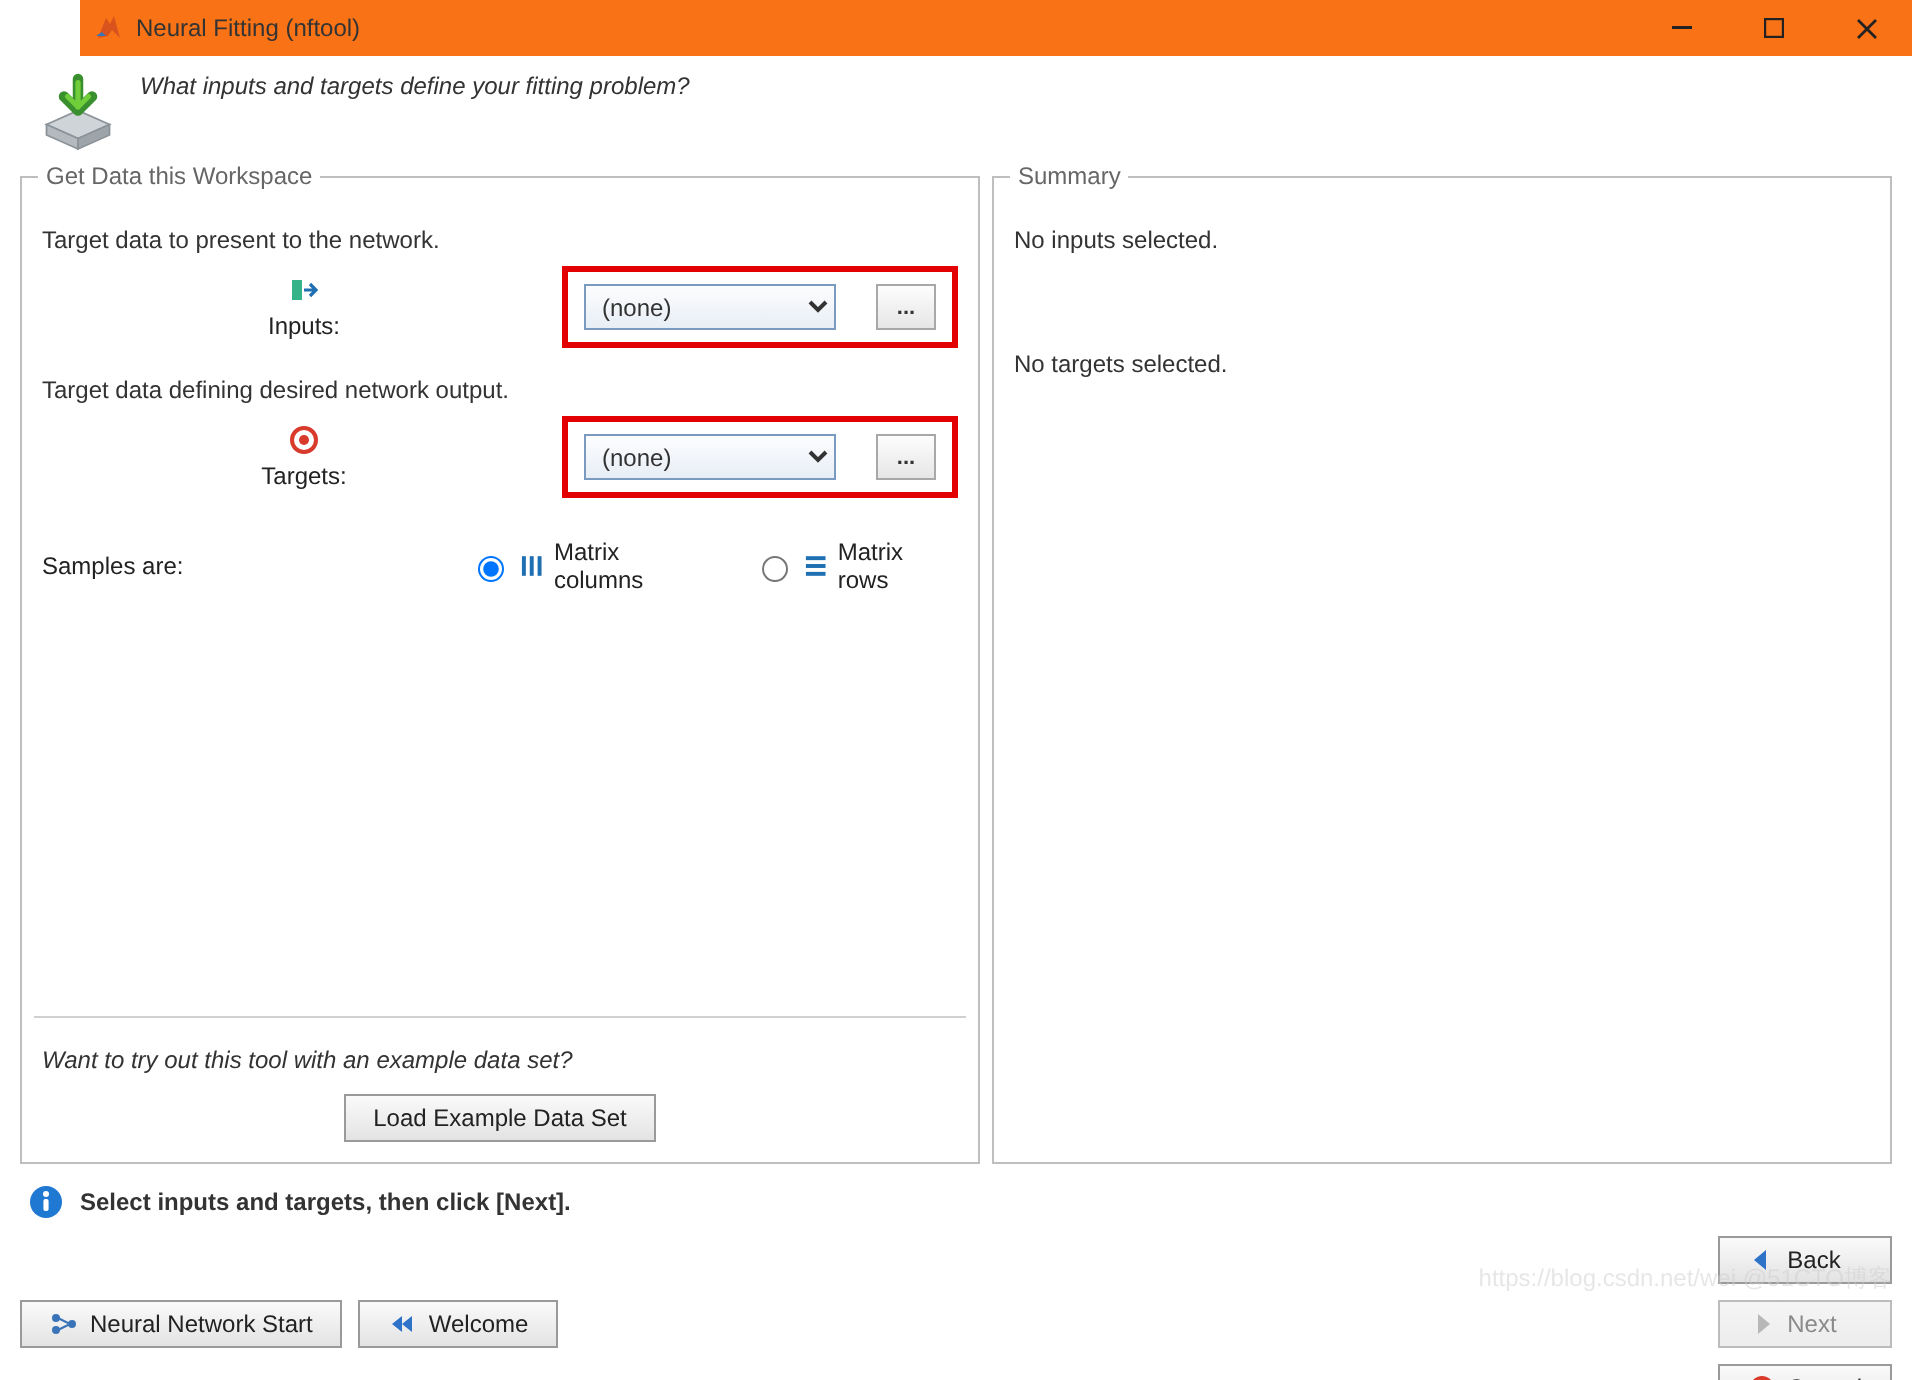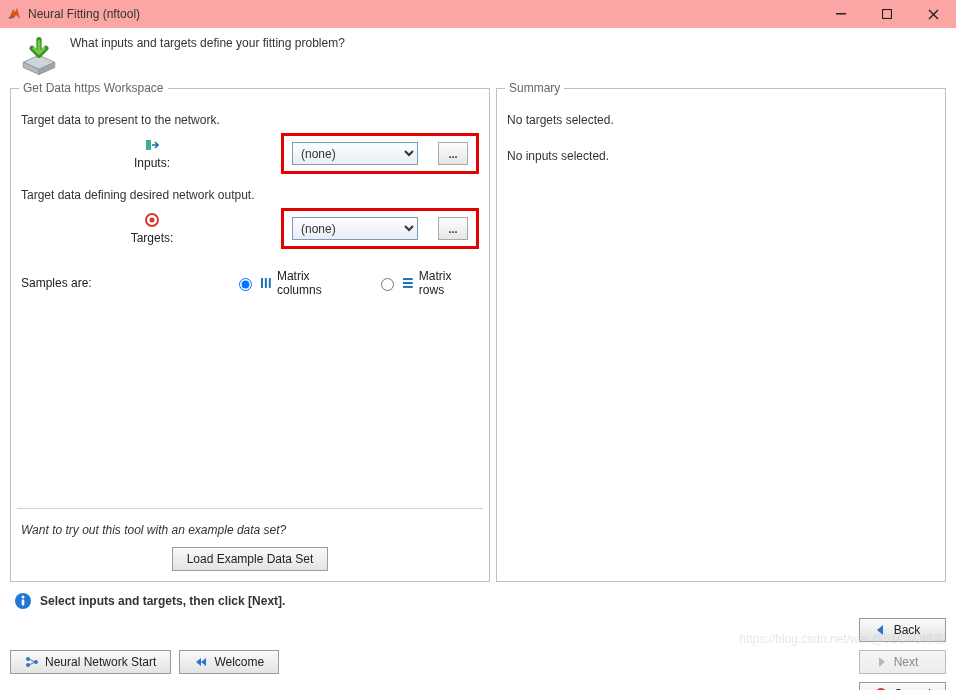--- a/index.html
+++ b/index.html
@@ -11,37 +11,38 @@
     width: 956px;
     height: 690px;
     overflow: hidden;
     color: #222;
   }
   .titlebar {
     height: 28px;
     display: flex;
     align-items: center;
     padding: 0 0 0 6px;
-    background: #fca5a5;
+    background: #f97316;
+    margin-left: 40px;
   }
   .titlebar .app-icon { width: 16px; height: 16px; margin-right: 6px; }
   .titlebar .title { flex: 1; font-size: 12px; color: #333; }
   .titlebar .win-btn {
     width: 46px; height: 28px;
     display: flex; align-items: center; justify-content: center;
     color: #222;
   }
   .header {
     display: flex;
     align-items: flex-start;
     padding: 6px 14px 10px 18px;
   }
   .header-icon { width: 42px; height: 42px; margin-right: 10px; margin-top:2px;}
   .header-title { font-size: 15px; font-weight: bold; color: #222;}
-  .header-sub { font-size: 12px; color: #333; margin-top:2px;}
+  .header-sub { font-size: 12px; color: #333; margin-top:2px;font-style:italic;}
   .main-columns {
     display: flex;
     padding: 0 10px;
     gap: 6px;
   }
   .panel {
     border: 1px solid #bfbfbf;
     position: relative;
     padding: 20px 10px 10px 10px;
   }
@@ -172,21 +173,21 @@
     <path d="M24 4 L24 22 M24 22 L16 14 M24 22 L32 14" stroke="#3a8f2f" stroke-width="6" fill="none" stroke-linecap="round"></path>
     <path d="M24 6 L24 20 M24 20 L18 14 M24 20 L30 14" stroke="#6fce3a" stroke-width="3" fill="none" stroke-linecap="round"></path>
   </svg>
   <div>
     <div class="header-sub">What inputs and targets define your fitting problem?</div>
   </div>
 </div>
 
 <div class="main-columns">
   <div class="panel panel-left">
-    <div class="panel-legend">Get Data https Workspace</div>
+    <div class="panel-legend">Get Data this Workspace</div>
 
     <div class="form-line">Target data to present to the network.</div>
     <div class="control-row">
       <div class="lbl">
         <svg class="icon-sm" viewBox="0 0 14 14">
           <rect x="1" y="2" width="5" height="10" fill="#35b48a"></rect>
           <path d="M7 7 L13 7 M10 4 L13 7 L10 10" stroke="#1f6fb3" stroke-width="1.6" fill="none"></path>
         </svg>
         <span>Inputs:</span>
       </div>
@@ -242,22 +243,22 @@
     <div class="example-text" style="margin-top:0;">Want to try out this tool with an example data set?</div>
     <div class="example-btn-row">
       <button class="btn">
         <span>Load Example Data Set</span>
       </button>
     </div>
   </div>
 
   <div class="panel panel-right">
     <div class="panel-legend">Summary</div>
+    <div class="summary-line" style="margin-top:4px; margin-bottom:48px;">No inputs selected.</div>
     <div class="summary-line">No targets selected.</div>
-    <div class="summary-line" style="margin-top:4px; margin-bottom:48px;">No inputs selected.</div>
   </div>
 </div>
 
 <div class="hint-row">
   <svg width="18" height="18" viewBox="0 0 18 18">
     <circle cx="9" cy="9" r="8" fill="#1f78d1"></circle>
     <circle cx="9" cy="5" r="1.5" fill="#fff"></circle>
     <rect x="7.7" y="7.5" width="2.6" height="6" rx="1" fill="#fff"></rect>
   </svg>
   <span class="hint-text">Select inputs and targets, then click [Next].</span>

